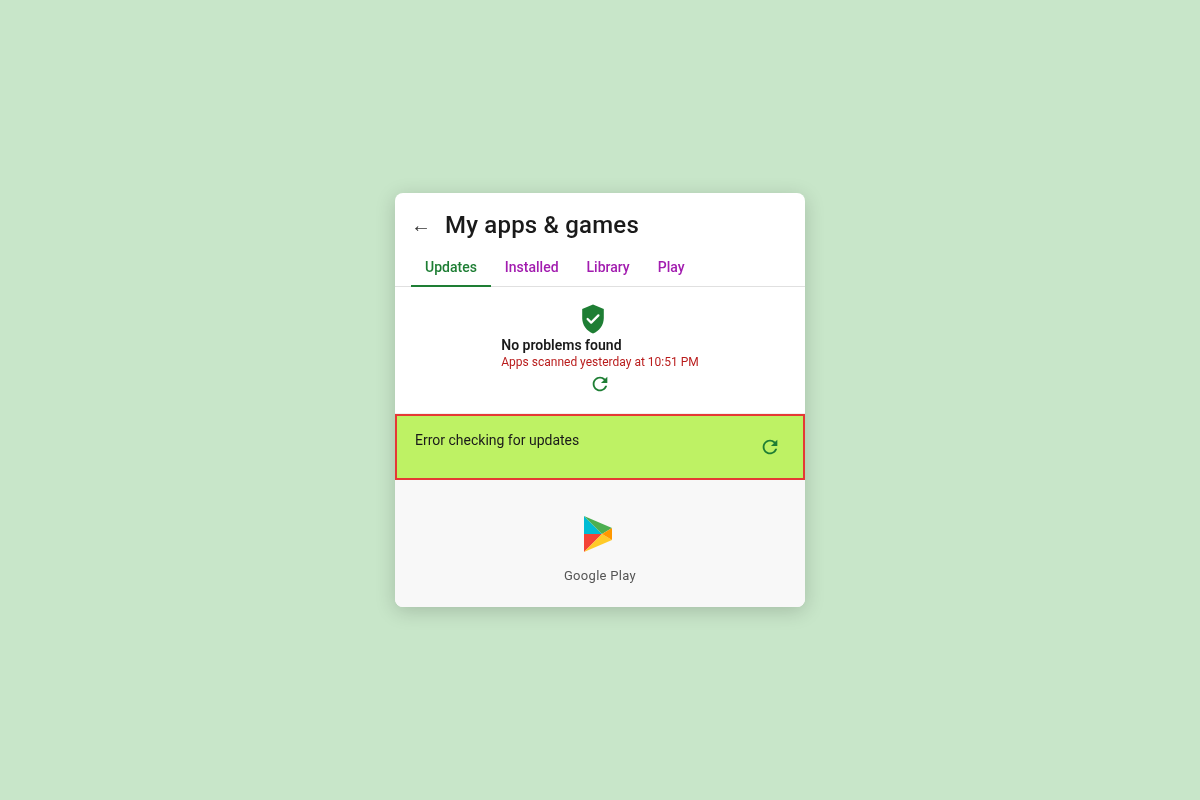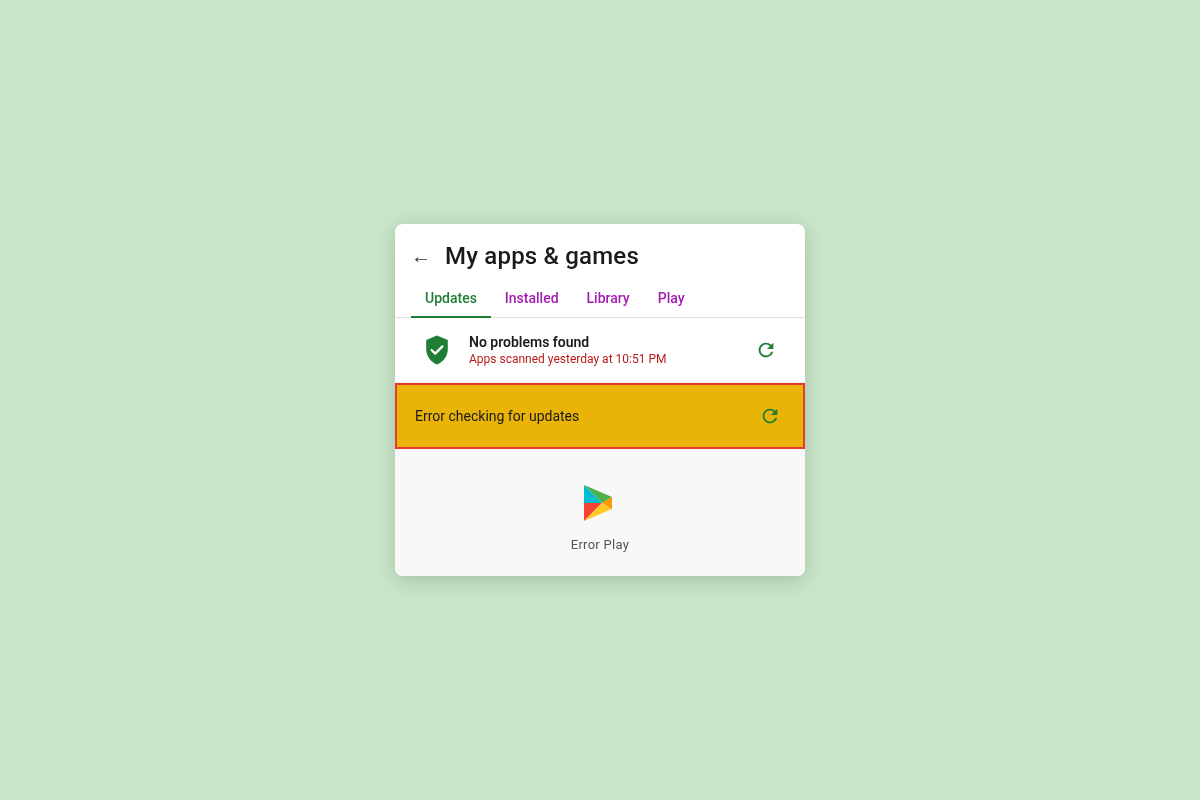--- a/index.html
+++ b/index.html
@@ -55,24 +55,25 @@
       cursor: pointer;
       border-bottom: 2px solid transparent;
       margin-bottom: -1px;
     }
     .tab.active {
       color: #1e7e34;
       border-bottom: 2px solid #1e7e34;
       text-align: right;
     }
     .section {
-      padding: 14px 24px;
+      padding: 14px 14px;
       display: flex;
       align-items: center;
       border-bottom: 1px solid #f0f0f0;
+      flex-direction: column;
     }
     .shield-icon {
       width: 36px;
       height: 36px;
       margin-right: 14px;
       flex-shrink: 0;
     }
     .section-text {
       flex: 1;
     }
@@ -92,24 +93,24 @@
       cursor: pointer;
       color: #1e7e34;
       font-size: 20px;
       display: flex;
       align-items: center;
       padding: 4px;
     }
     .error-section {
       padding: 16px 18px;
       display: flex;
-      align-items: center;
+      align-items: flex-start;
       border: 2.5px solid #e53935;
       margin: 0;
-      background: #eab308;
+      background: #bef264;
     }
     .error-text {
       flex: 1;
       font-size: 14px;
       color: #1a1a1a;
     }
     .google-play-footer {
       display: flex;
       flex-direction: column;
       align-items: center;
@@ -189,16 +190,16 @@
       <polygon points="10,8 10,26 28,26" fill="#00BCD4"></polygon>
 
       <polygon points="10,8 28,26 38,20" fill="#4CAF50"></polygon>
 
       <polygon points="10,44 10,26 28,26" fill="#F44336"></polygon>
 
       <polygon points="28,26 10,44 38,32" fill="#FFCA28"></polygon>
 
       <polygon points="28,26 38,20 38,32" fill="#FF9800"></polygon>
     </svg>
-    <span class="google-play-label">Error Play</span>
+    <span class="google-play-label">Google Play</span>
   </div>
 
 </div>
 
 </body></html>

